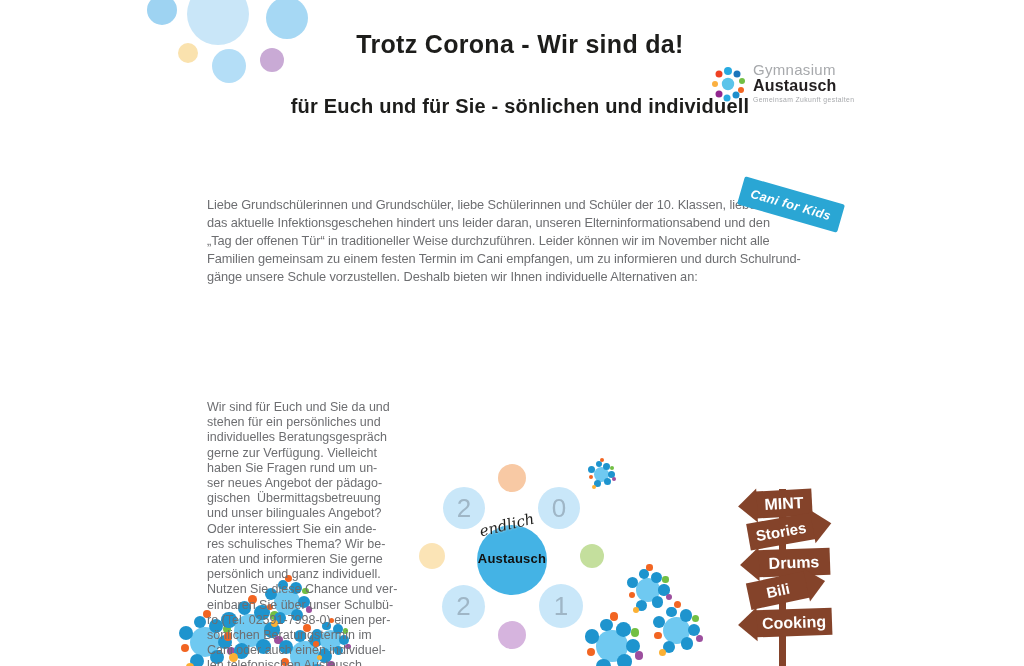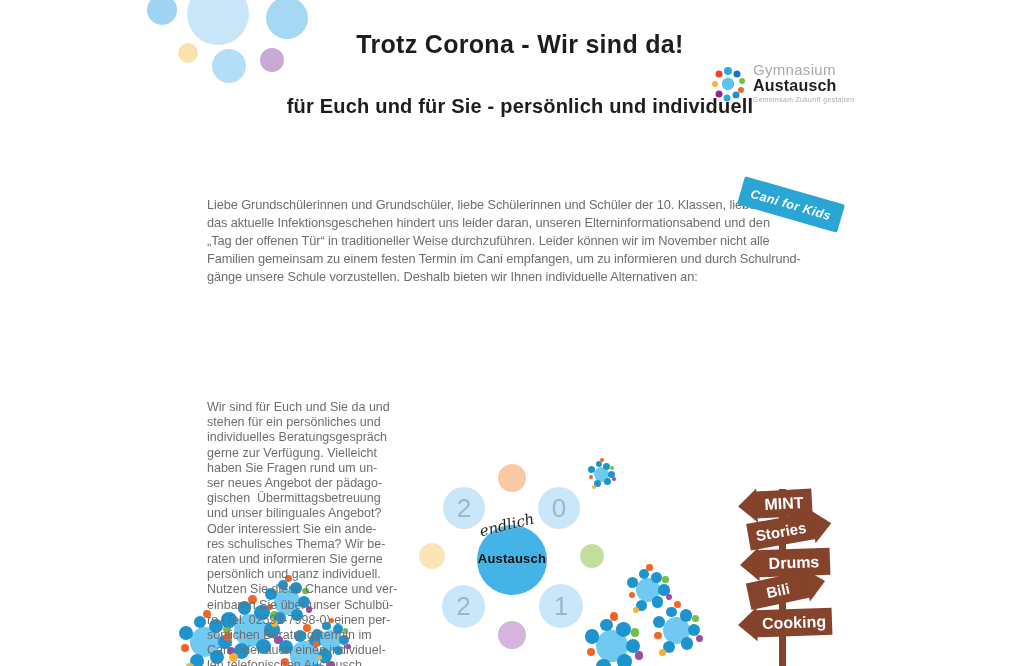--- a/index.html
+++ b/index.html
@@ -171,21 +171,21 @@
       <div class="dot" style="left: 603.5px; top: 478px; width: 7px; height: 7px; background: rgb(30, 148, 206);"></div>
       <div class="dot" style="left: 593.5px; top: 480px; width: 7px; height: 7px; background: rgb(30, 148, 206);"></div>
       <div class="dot" style="left: 589px; top: 475px; width: 4px; height: 4px; background: rgb(242, 101, 34);"></div>
       <div class="dot" style="left: 610px; top: 465.5px; width: 4px; height: 4px; background: rgb(114, 191, 68);"></div>
       <div class="dot" style="left: 600px; top: 458px; width: 4px; height: 4px; background: rgb(242, 101, 34);"></div>
       <div class="dot" style="left: 612px; top: 476.5px; width: 4px; height: 4px; background: rgb(156, 79, 158);"></div>
       <div class="dot" style="left: 591.5px; top: 484.5px; width: 4px; height: 4px; background: rgb(251, 176, 52);"></div>
     </div>
 
   <div class="title fg">Trotz Corona - Wir sind da!</div>
-  <div class="subtitle fg">für Euch und für Sie - persönlich und individuell</div>
+  <div class="subtitle fg">für Euch und für Sie - sönlichen und individuell</div>
 
   <div class="logo fg">
     <svg width="40" height="40" viewBox="0 0 40 40">
       <circle cx="20" cy="20" r="6.2" fill="#5bc4ea"></circle>
       <circle cx="20" cy="7" r="4" fill="#27aae1"></circle>
       <circle cx="29" cy="10" r="3.5" fill="#1b75bc"></circle>
       <circle cx="34" cy="17" r="3" fill="#72bf44"></circle>
       <circle cx="33" cy="26" r="3" fill="#f26522"></circle>
       <circle cx="28" cy="31" r="3.5" fill="#1e8fcc"></circle>
       <circle cx="19" cy="34" r="3.5" fill="#27aae1"></circle>

